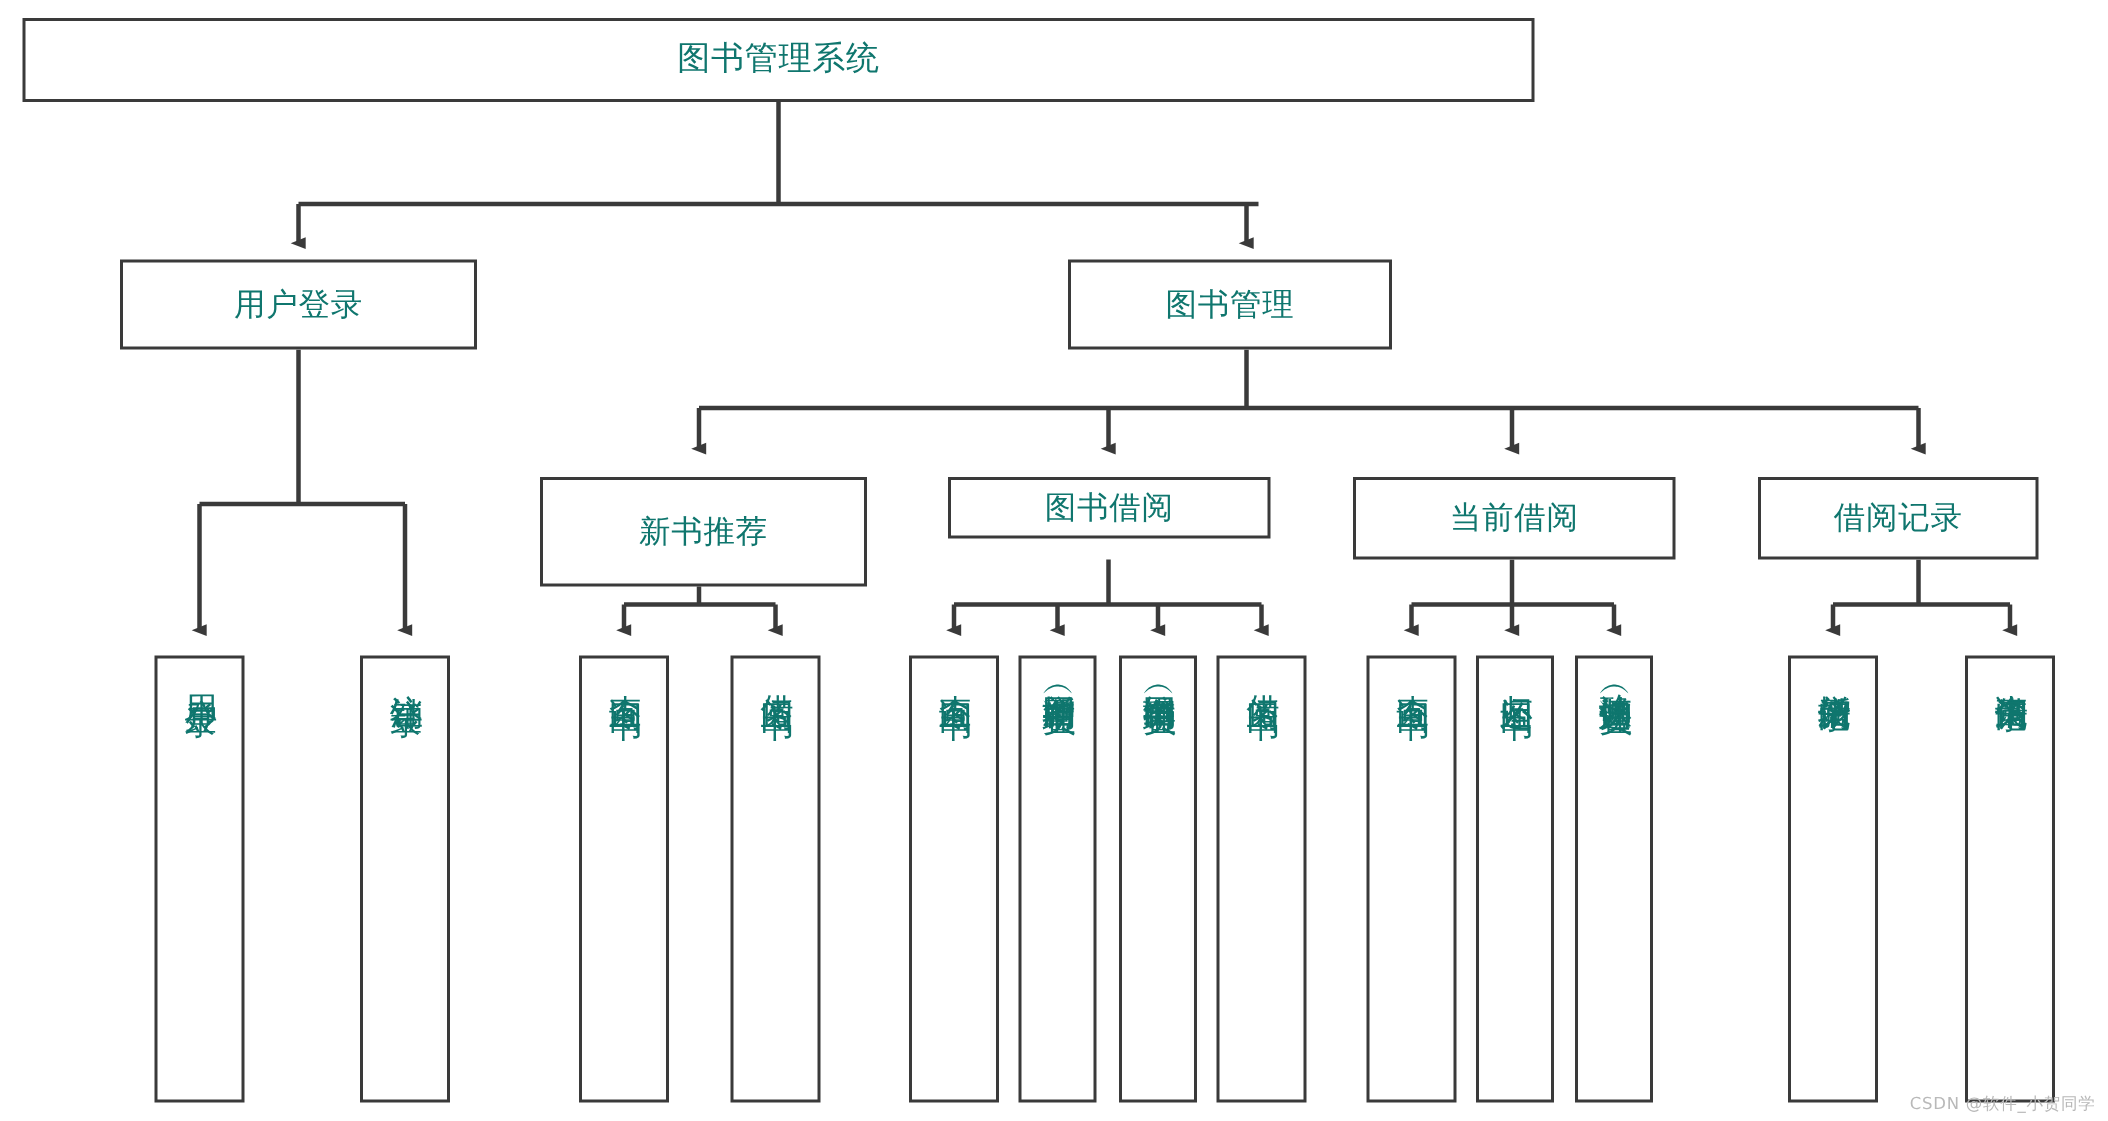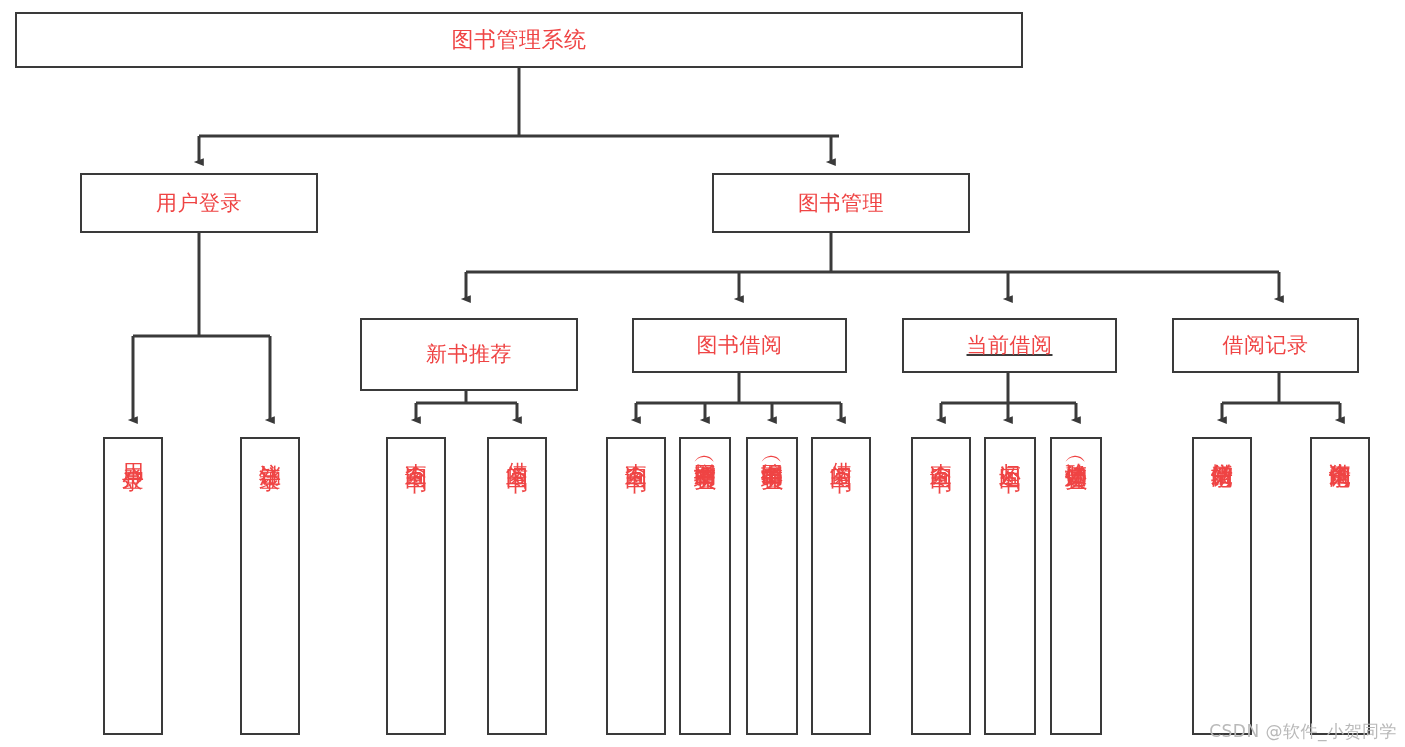--- a/index.html
+++ b/index.html
@@ -32,21 +32,21 @@
     border: 2px solid #3a3a3a;
     display: flex;
     align-items: center;
     justify-content: center;
     color: #3c3c3c;
   }
   .node-label {
     display: block;
     text-align: center;
     line-height: 1.05;
-    color: #ef4444;
+    color: #0f766e;
     white-space: pre;
   }
   
   .node.horiz .node-label {
     font-size: 21px;
     letter-spacing: 0.5px;
   }
   .node.root .node-label {
     font-size: 22px;
   }
@@ -64,21 +64,21 @@
     letter-spacing: 3px;
     white-space: nowrap;
   }
   .node.vert.tall .node-label {
     letter-spacing: 1px;
   }
   #watermark {
     position: absolute;
     right: 8px;
     bottom: 4px;
-    font-size: 17px;
+    font-size: 11px;
     color: #b9b9b9;
     letter-spacing: 0.5px;
     white-space: nowrap;
   }
 </style>
 </head>
 <body>
 
 <div id="canvas">
 
@@ -133,33 +133,33 @@
   </svg>
 
   <div class="node horiz root" style="left:15px; top:12px; width:1008px; height:56px;">
     <span class="node-label">图书管理系统</span>
   </div>
 
   <div class="node horiz" style="left:80px; top:173px; width:238px; height:60px;">
     <span class="node-label">用户登录</span>
   </div>
 
-  <div class="node horiz" style="left:712px; top:173px; width:258px; height:60px;">
+  <div class="node horiz" style="left:712px; top:173px; width:216px; height:60px;">
     <span class="node-label">图书管理</span>
   </div>
 
   <div class="node horiz" style="left:360px; top:318px; width:218px; height:73px;">
     <span class="node-label">新书推荐</span>
   </div>
 
-  <div class="node horiz" style="left:632px; top:318px; width:215px; height:55px;">
+  <div class="node horiz" style="left:632px; top:318px; width:215px; height:41px;">
     <span class="node-label">图书借阅</span>
   </div>
 
-  <div class="node horiz" style="left:902px; top:318px; width:215px; height:55px;text-decoration:underline;">
+  <div class="node horiz" style="left:902px; top:318px; width:215px; height:55px;">
     <span class="node-label">当前借阅</span>
   </div>
 
   <div class="node horiz" style="left:1172px; top:318px; width:187px; height:55px;">
     <span class="node-label">借阅记录</span>
   </div>
 
   <div class="node vert" style="left:103px; top:437px; width:60px; height:298px;">
     <span class="node-label">用户登录</span>
   </div>

